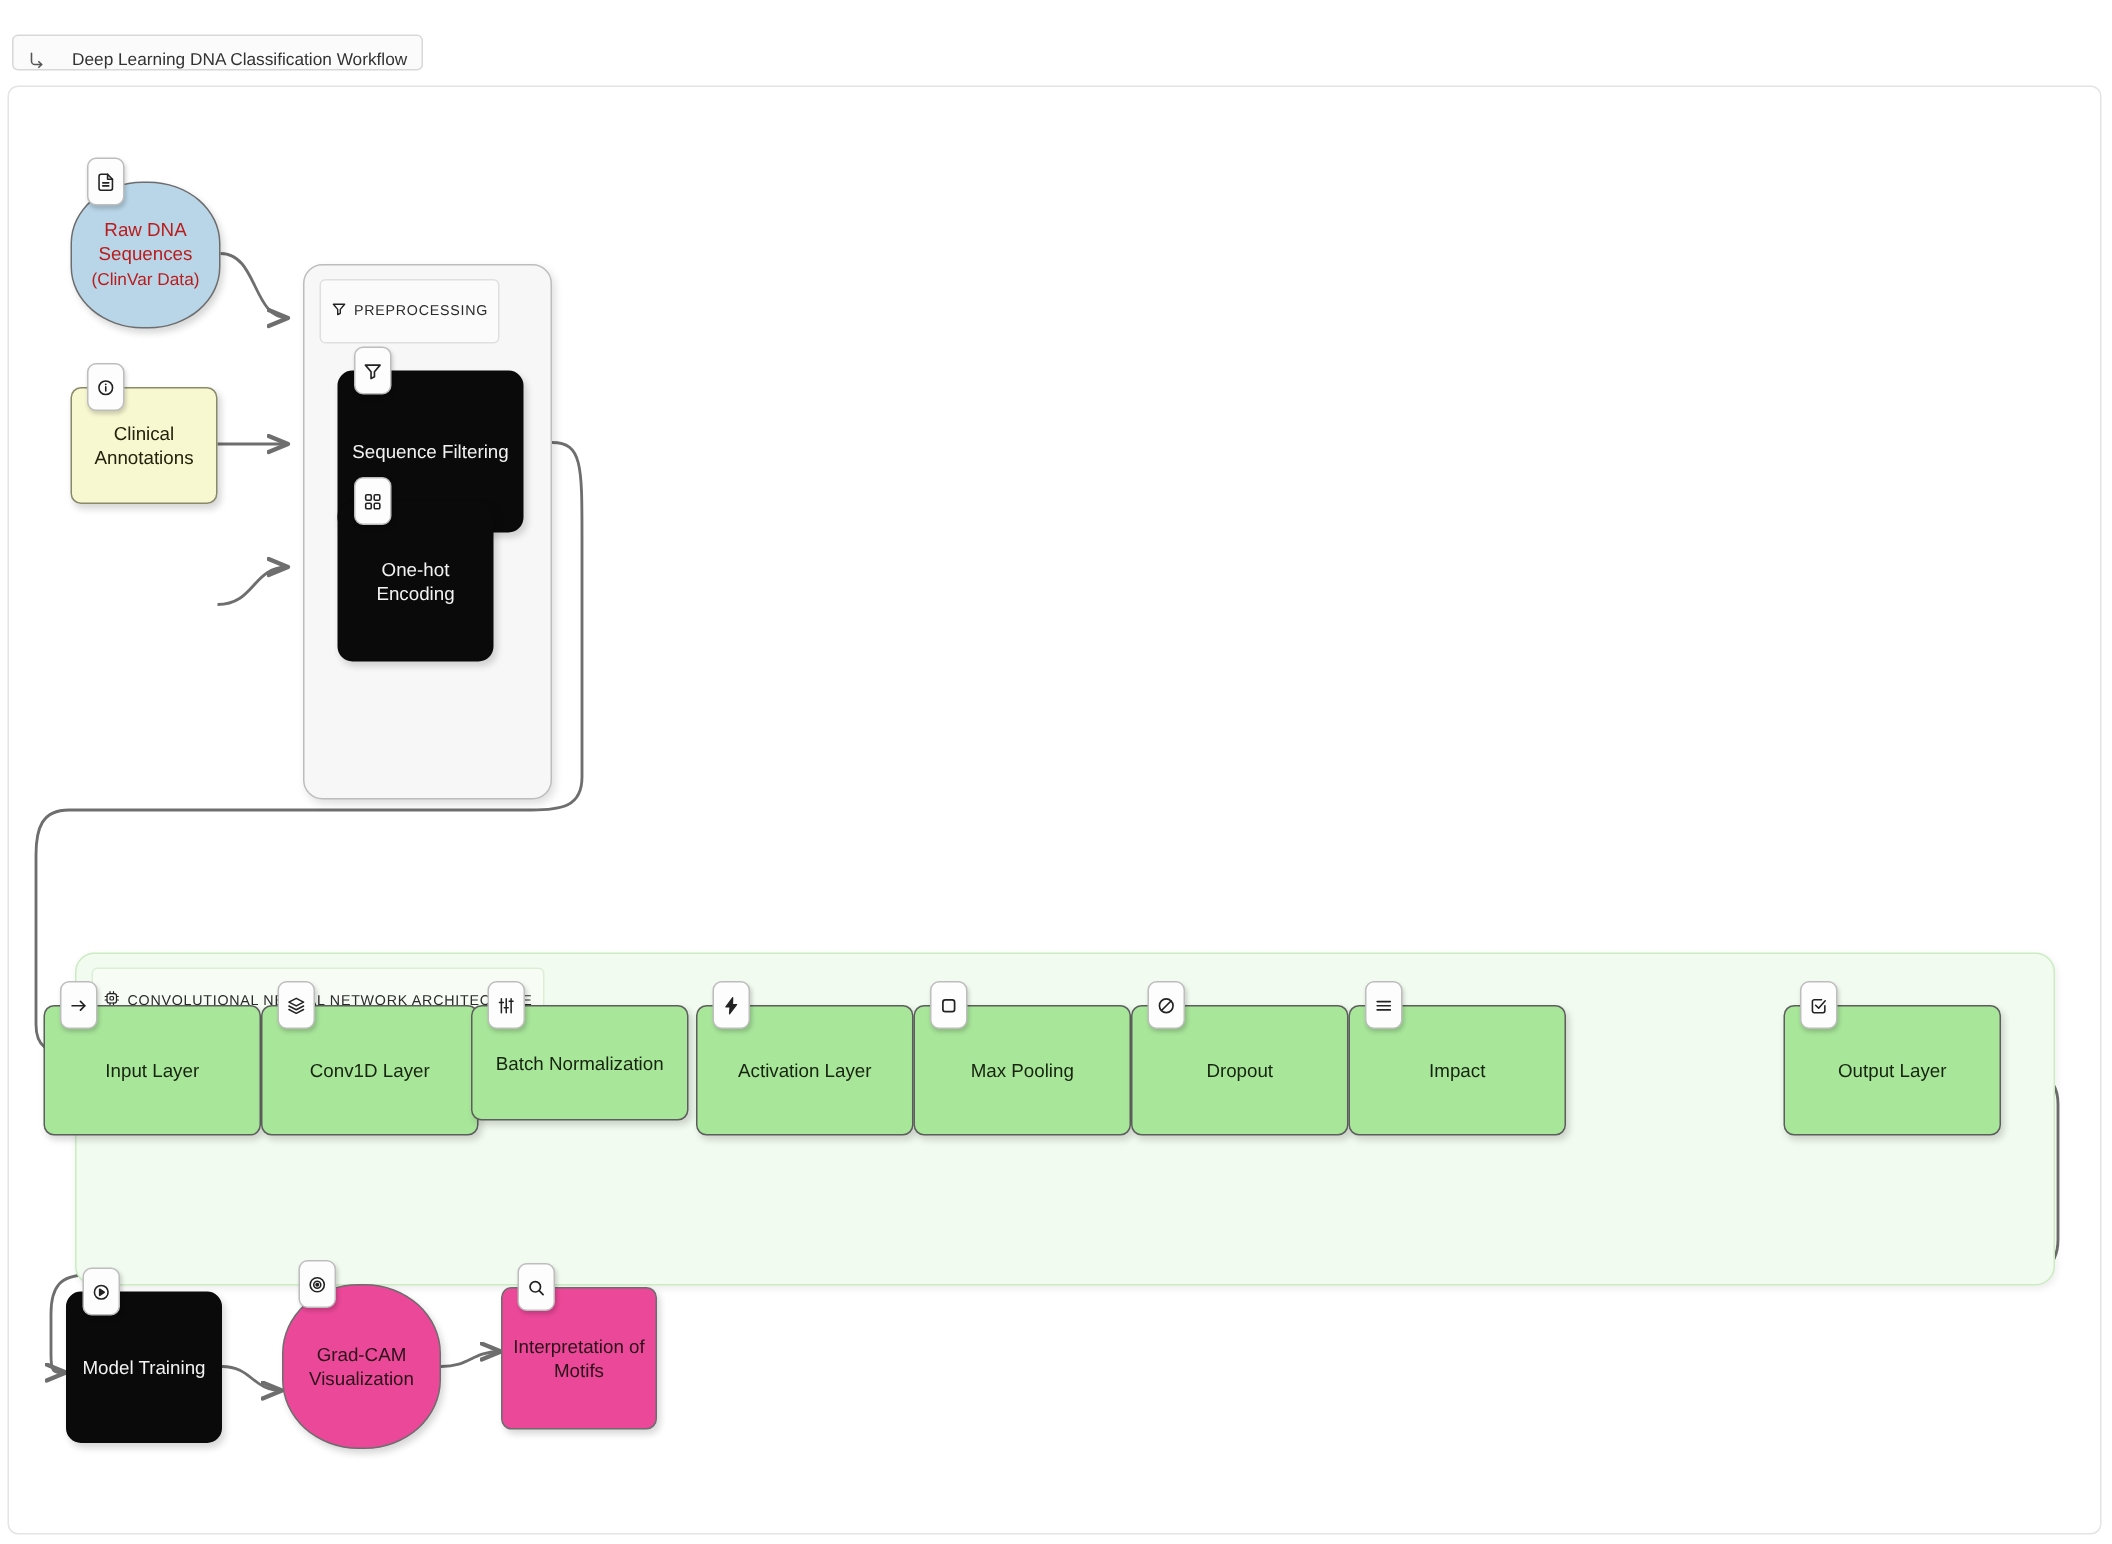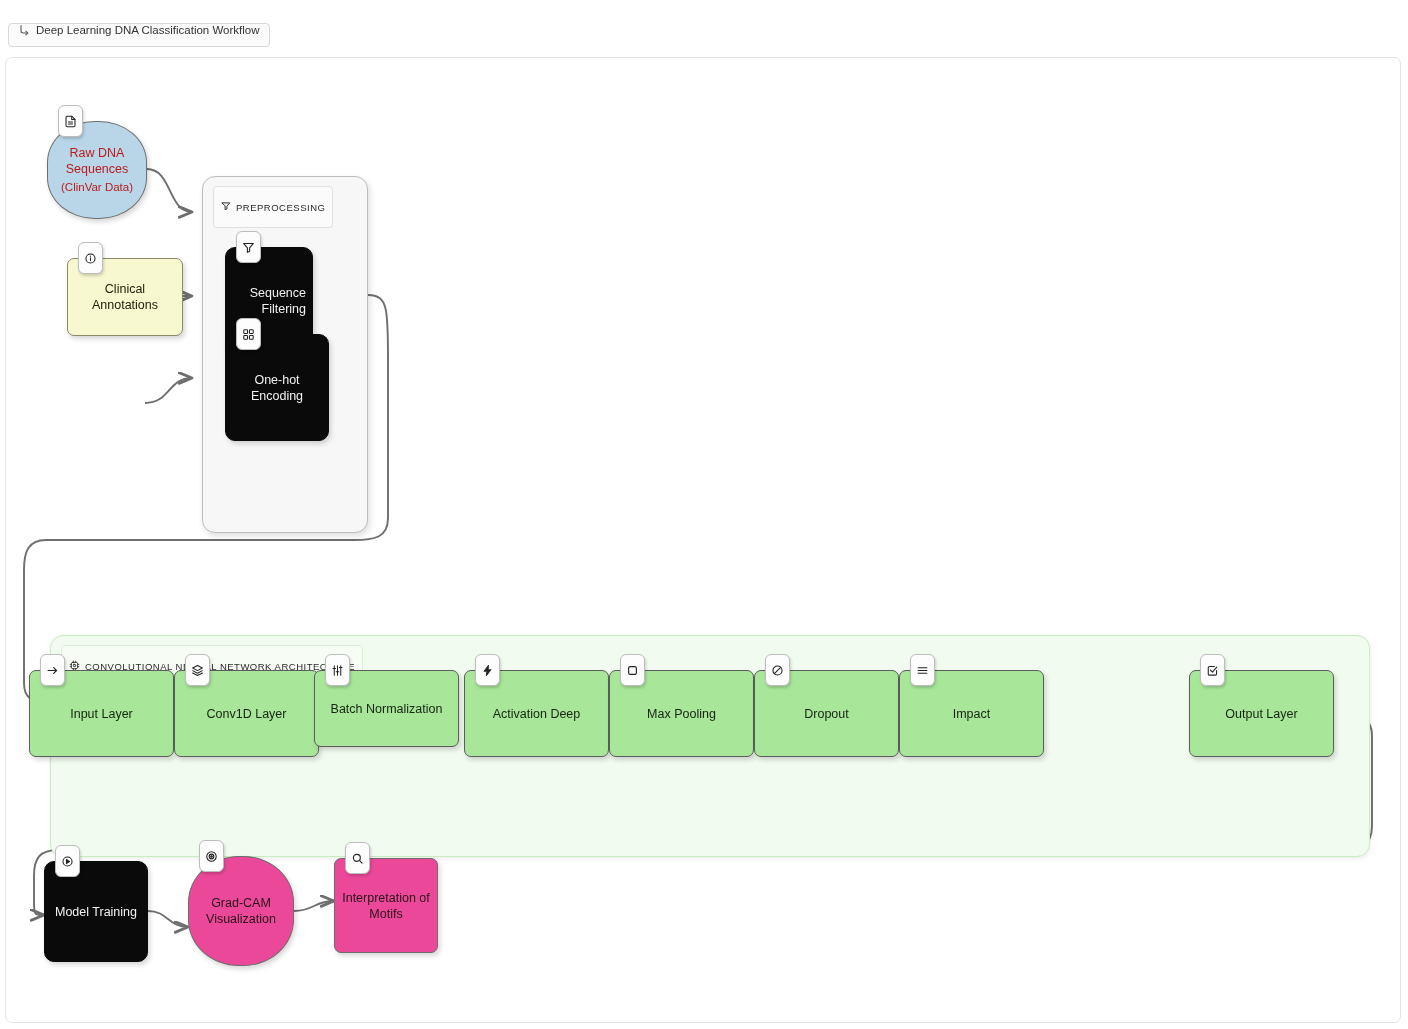--- a/index.html
+++ b/index.html
@@ -7,21 +7,21 @@
     width:1408px;height:1029px;
     background:#ffffff;
     font-family:"Liberation Sans", sans-serif;
     color:#1a1a1a;
     overflow:hidden;
     position:relative;
   }
   
   #title-tab{
     position:absolute;left:8px;top:23px;
-    height:22px;display:flex;align-items:flex-start;gap:6px;
+    height:22px;display:flex;align-items:flex-end;gap:18px;
     padding:0 9px;
     border:1px solid #d8d8d8;border-radius:4px;
     background:#fbfbfb;
     font-size:11.5px;color:#333;
     white-space:nowrap;
   }
   #title-tab .tab-ico{display:flex;align-items:center;}
   
   #canvas{
     position:absolute;left:5px;top:57px;
@@ -147,21 +147,21 @@
           <path d="M5.5 8.5h5"></path>
           <path d="M5.5 11h5"></path>
       </svg>
     </span>
     <span class="lbl">
       <span>Raw DNA Sequences</span>
       <span class="sub">(ClinVar Data)</span>
     </span>
   </div>
 
-  <div class="node n-yellow" style="left:41px;top:200px;width:116px;height:78px;margin-left:20px;">
+  <div class="node n-yellow" style="left:41px;top:200px;width:98px;height:78px;">
     <span class="badge">
       <svg width="13" height="13" viewBox="0 0 16 16" fill="none" stroke="#222" stroke-width="1.3" stroke-linecap="round" stroke-linejoin="round">
         <circle cx="8" cy="8" r="5.6"></circle>
           <path d="M8 7.2v3.4"></path>
           <circle cx="8" cy="5.2" r=".75" fill="#222" stroke="none"></circle>
       </svg>
     </span>
     <span class="lbl">Clinical Annotations</span>
   </div>
 
@@ -170,21 +170,21 @@
     <div class="group-head">
       <span>
         <svg width="10" height="10" viewBox="0 0 16 16" fill="none" stroke="#222" stroke-width="1.5" stroke-linecap="round" stroke-linejoin="round">
           <path d="M2 3h12l-4.6 5.4v4.2L6.6 14V8.4z"></path>
         </svg>
       </span>
       <span>PREPROCESSING</span>
     </div>
   </div>
 
-  <div class="node n-black" style="left:219px;top:189px;width:88px;height:108px;text-align:right;">
+  <div class="node n-black" style="left:219px;top:189px;width:124px;height:108px;">
     <span class="badge">
       <svg width="13" height="13" viewBox="0 0 16 16" fill="none" stroke="#222" stroke-width="1.35" stroke-linecap="round" stroke-linejoin="round">
         <path d="M2 3h12l-4.6 5.4v4.2L6.6 14V8.4z"></path>
       </svg>
     </span>
     <span class="lbl">Sequence Filtering</span>
   </div>
 
   <div class="node n-black" style="left:219px;top:276px;width:104px;height:107px;">
     <span class="badge">
@@ -242,21 +242,21 @@
     </span>
     <span class="lbl">Batch Normalization</span>
   </div>
 
   <div class="node n-green" style="left:458px;top:612px;width:145px;height:87px;">
     <span class="badge">
       <svg width="13" height="13" viewBox="0 0 16 16" fill="#222" stroke="#222" stroke-width="1" stroke-linejoin="round">
           <path d="M9.2 1.4 3.6 9h3.4l-.4 5.6L12.4 7H9z"></path>
         </svg>
     </span>
-    <span class="lbl">Activation Deep</span>
+    <span class="lbl">Activation Layer</span>
   </div>
 
   <div class="node n-green" style="left:603px;top:612px;width:145px;height:87px;">
     <span class="badge">
       <svg width="13" height="13" viewBox="0 0 16 16" fill="none" stroke="#222" stroke-width="1.4" stroke-linejoin="round">
           <rect x="3.2" y="3.2" width="9.6" height="9.6" rx="2"></rect>
         </svg>
     </span>
     <span class="lbl">Max Pooling</span>
   </div>

